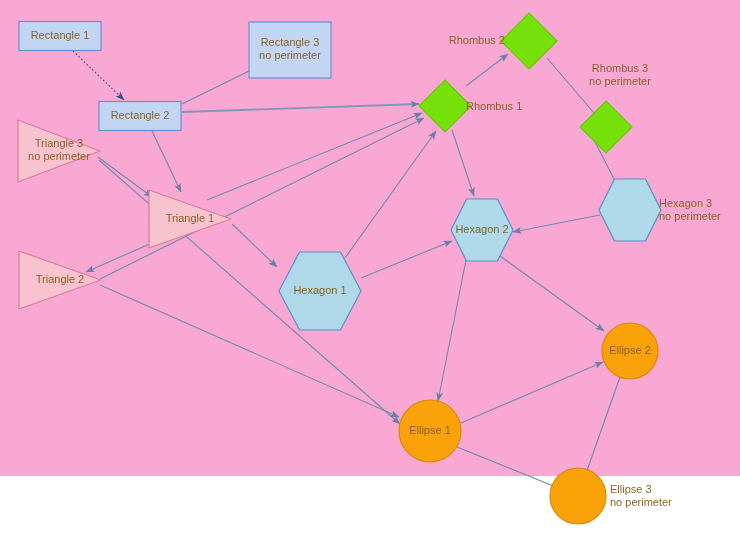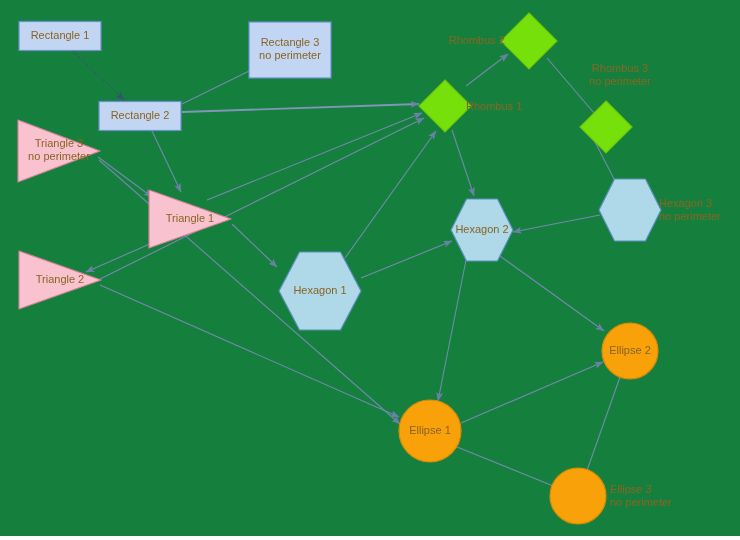--- a/index.html
+++ b/index.html
@@ -9,22 +9,22 @@
   }
   body {
     width: 740px;
     height: 540px;
     font-family: "Liberation Sans", sans-serif;
     overflow: hidden;
   }
   #canvas {
     position: relative;
     width: 740px;
-    height: 536px;
-    background: #15803d;
+    height: 476px;
+    background: #f9a8d4;
   }
   svg.diagram {
     position: absolute;
     top: 0;
     left: 0;
     width: 740px;
     height: 540px;
     display: block;
   }
   .node-shape {

